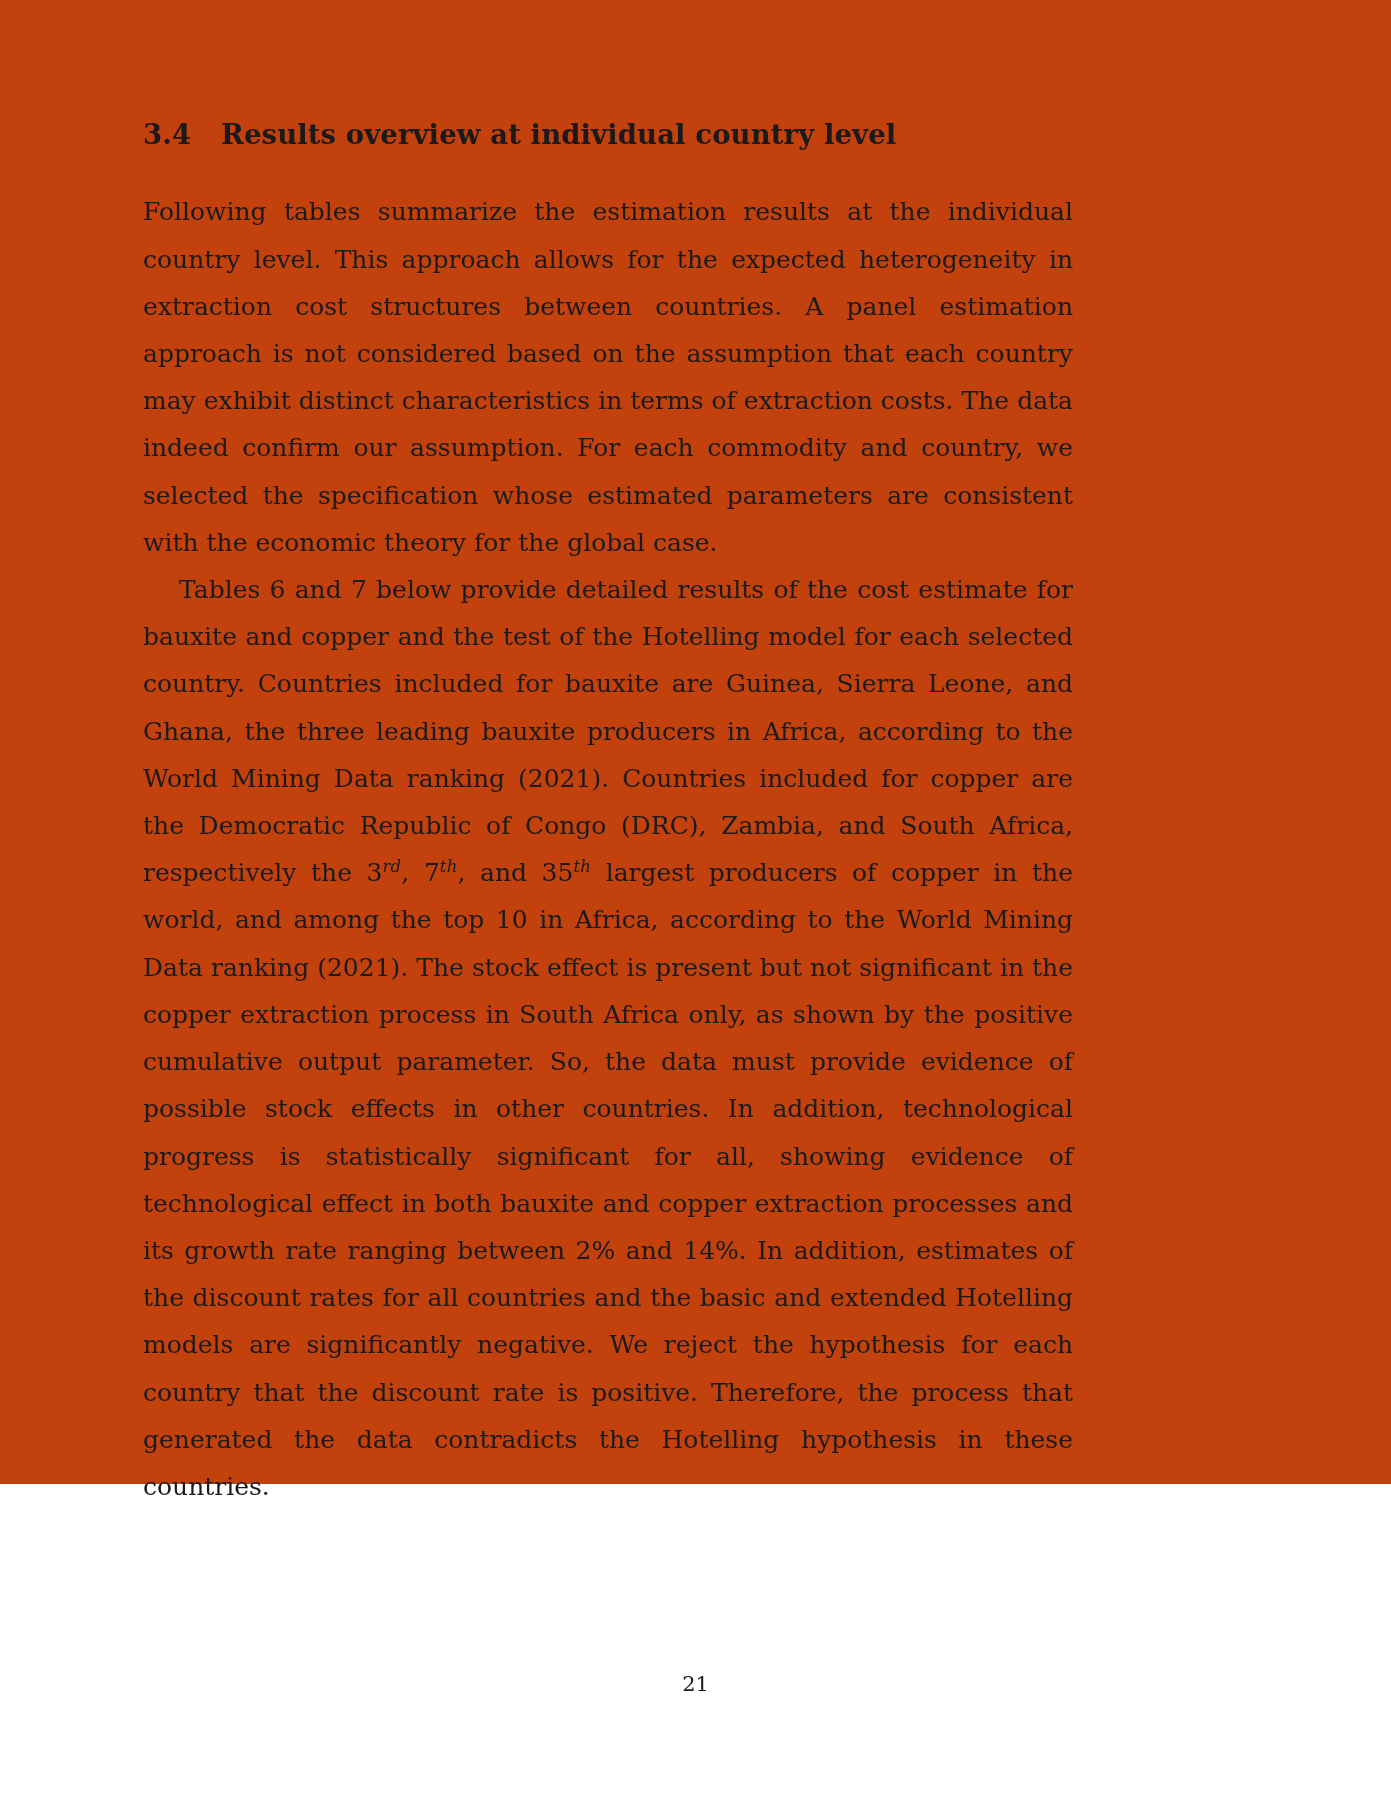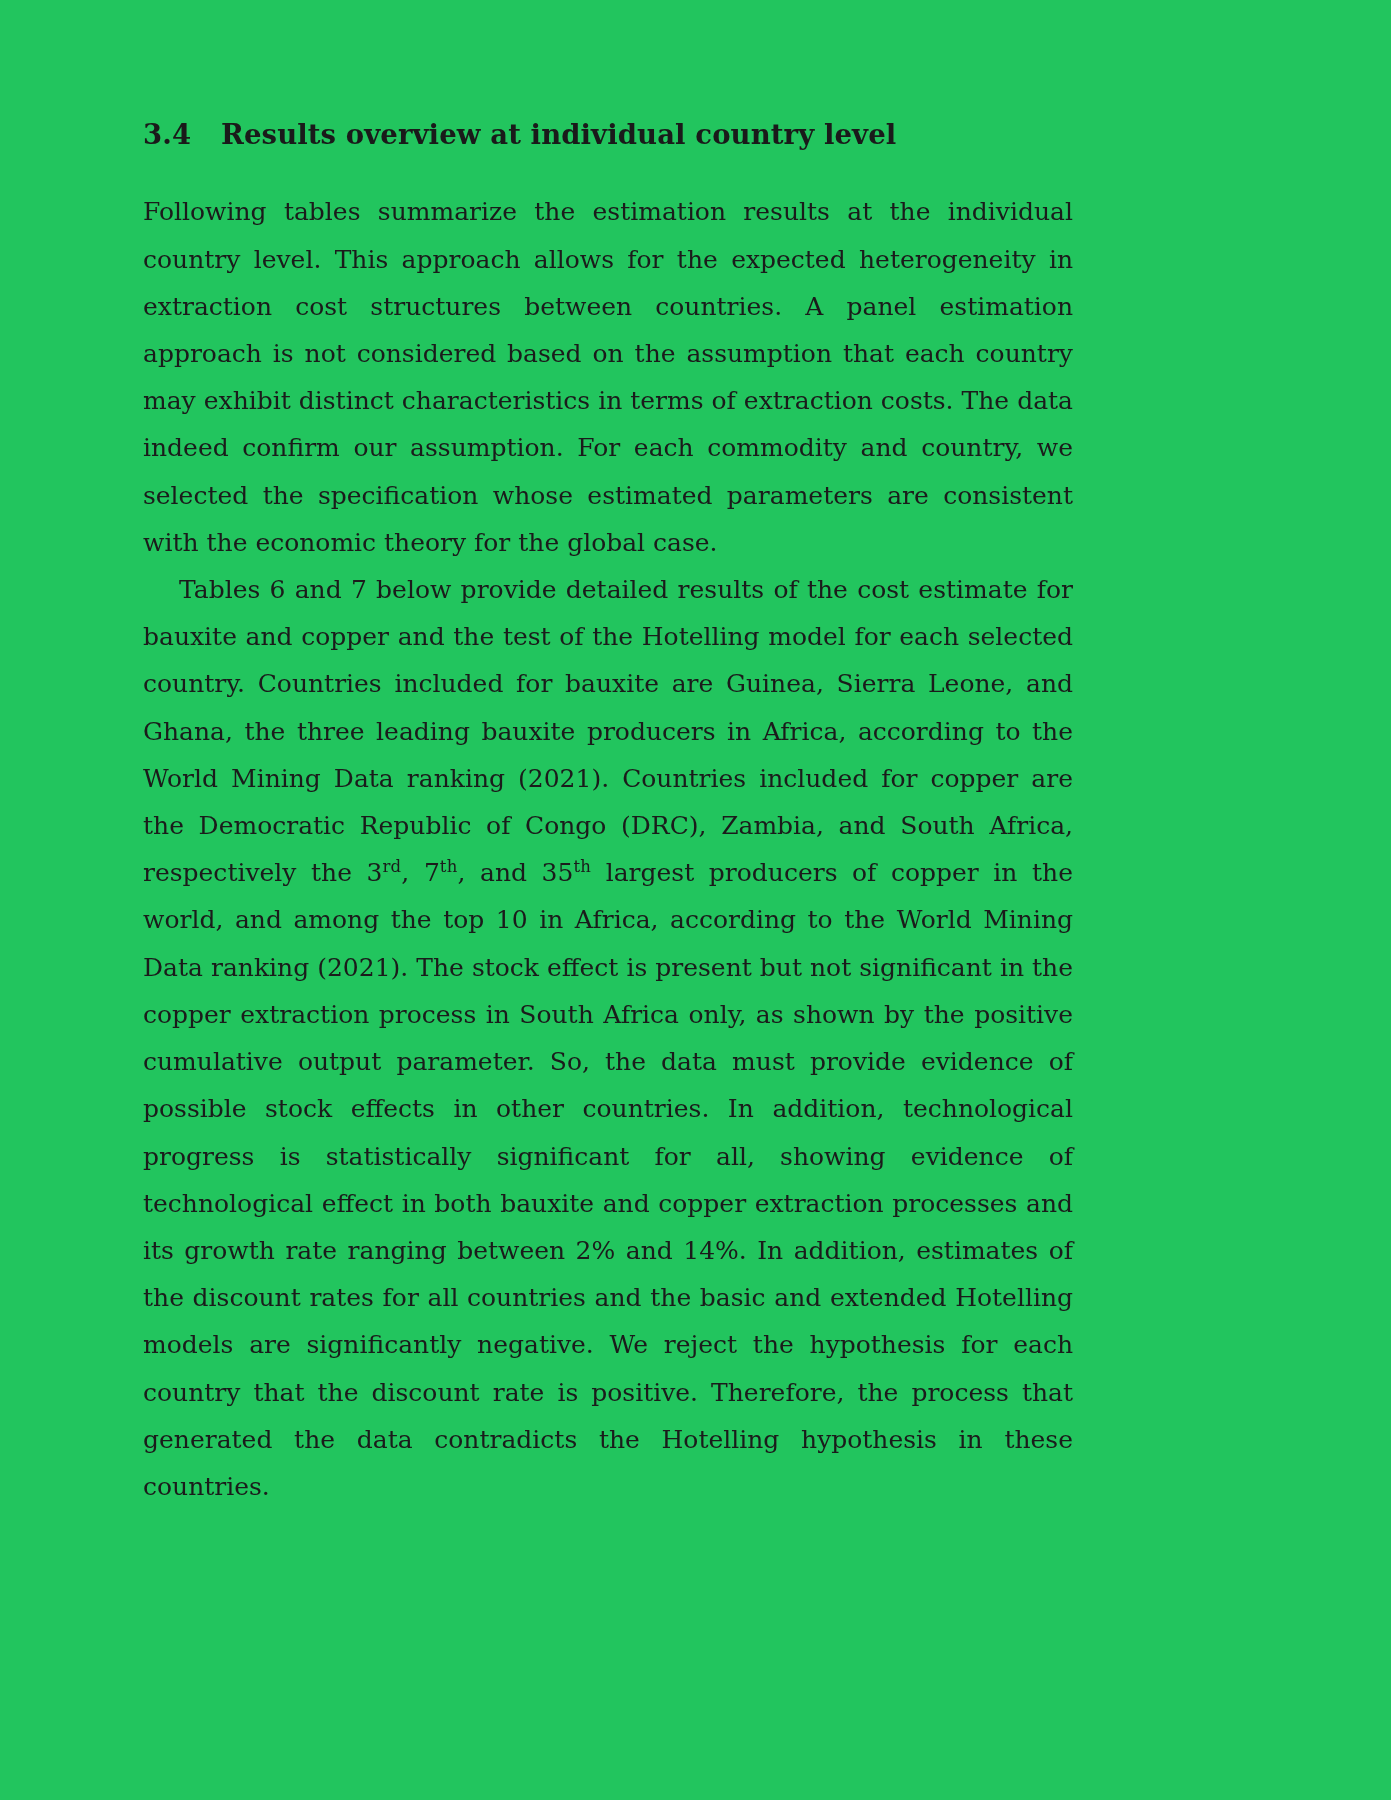--- a/index.html
+++ b/index.html
@@ -13,22 +13,22 @@
     position: relative;
     font-family: "DejaVu Serif", "Liberation Serif", serif;
     color: #1a1a1a;
     overflow: hidden;
   }
 
   .page {
     position: absolute;
     left: 0; top: 0;
     width: 1391px;
-    height: 1800px;
-    background: #22c55e;
+    height: 1484px;
+    background: #c2410c;
   }
 
   .content {
     position: absolute;
     left: 143px;
     top: 118px;
     width: 930px;
   }
 
   
@@ -63,20 +63,21 @@
   }
   .para + .para {
     margin-top: 0px;
   }
   .para.indented {
     text-indent: 36px;
   }
 
   
   sup.ord {
+    font-style: italic;
     font-size: 0.66em;
     vertical-align: 0.55em;
     line-height: 0;
     letter-spacing: 0.2px;
   }
 
   
   .page-number {
     position: absolute;
     left: 0;
@@ -98,14 +99,15 @@
       <span class="section-number">3.4</span>
       <span class="section-title">Results overview at individual country level</span>
     </h2>
 
     <p class="para">Following tables summarize the estimation results at the individual country level. This approach allows for the expected heterogeneity in extraction cost structures between countries. A panel estimation approach is not considered based on the assumption that each country may exhibit distinct characteristics in terms of extraction costs. The data indeed confirm our assumption. For each commodity and country, we selected the specification whose estimated parameters are consistent with the economic theory for the global case.</p>
 
     <p class="para indented"><span>Tables 6 and 7 below provide detailed results of the cost estimate for bauxite and copper and the test of the Hotelling model for each selected country. Countries included for bauxite are Guinea, Sierra Leone, and Ghana, the three leading bauxite producers in Africa, according to the World Mining Data ranking (2021). Countries included for copper are the Democratic Republic of Congo (DRC), Zambia, and South Africa, respectively the 3</span><sup class="ord">rd</sup><span>, 7</span><sup class="ord">th</sup><span>, and 35</span><sup class="ord">th</sup><span> largest producers of copper in the world, and among the top 10 in Africa, according to the World Mining Data ranking (2021). The stock effect is present but not significant in the copper extraction process in South Africa only, as shown by the positive cumulative output parameter. So, the data must provide evidence of possible stock effects in other countries. In addition, technological progress is statistically significant for all, showing evidence of technological effect in both bauxite and copper extraction processes and its growth rate ranging between 2% and 14%. In addition, estimates of the discount rates for all countries and the basic and extended Hotelling models are significantly negative. We reject the hypothesis for each country that the discount rate is positive. Therefore, the process that generated the data contradicts the Hotelling hypothesis in these countries.</span></p>
 
   </div>
 
+  <div class="page-number">21</div>
 
 </div>
 
 </body></html>

